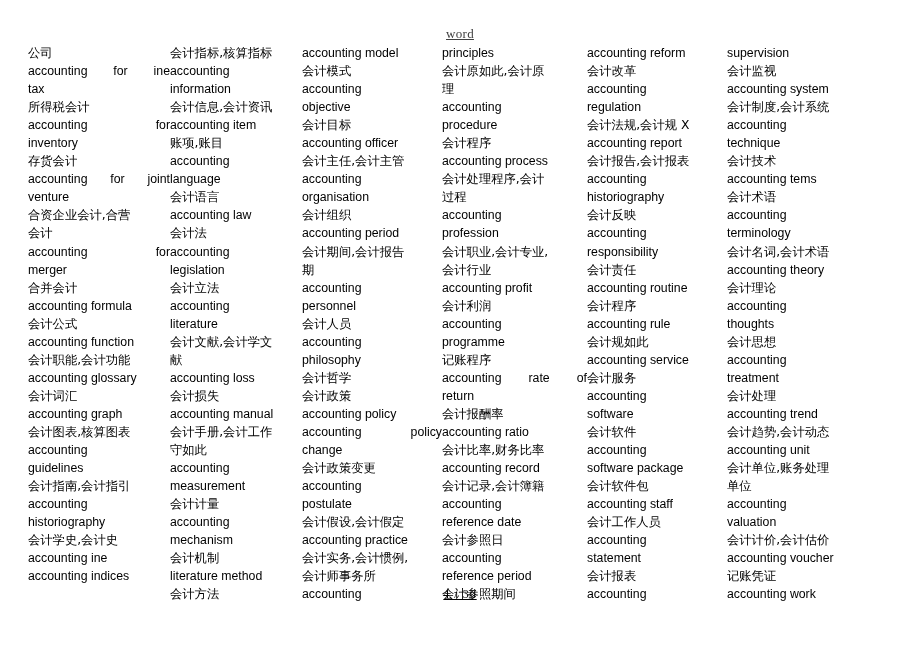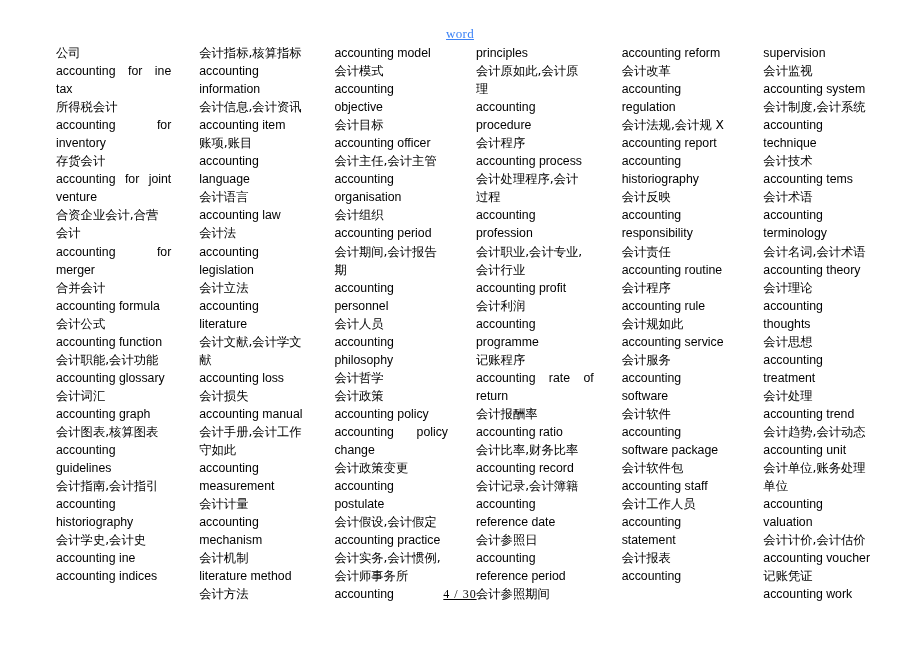--- a/index.html
+++ b/index.html
@@ -23,38 +23,37 @@
   }
   .doc-header {
     text-align: center;
     padding-top: 26px;
     height: 22px;
     line-height: 14px;
   }
   .doc-header .word-link {
     font-family: "Liberation Serif", "DejaVu Serif", serif;
     font-size: 13px;
-    color: #3b82f6;
+    color: #404040;
     text-decoration: underline;
     letter-spacing: 0.3px;
   }
   .columns {
     position: absolute;
     top: 44px;
     left: 0;
     width: 920px;
     display: flex;
     flex-direction: row;
     align-items: flex-start;
   }
   .col {
     box-sizing: border-box;
     font-size: 12.3px;
     line-height: 18.05px;
-    margin-left: 28px;
   }
   .col-0 { width: 170px; padding-left: 28px; }
   .col-1 { width: 132px; padding-left: 0px; }
   .col-2 { width: 140px; padding-left: 0px; }
   .col-3 { width: 145px; padding-left: 0px; }
   .col-4 { width: 140px; padding-left: 0px; }
   .col-5 { width: 193px; padding-left: 0px; }
 
   .entry {
     margin: 0;
@@ -249,20 +248,21 @@
         <div class="entry en">reference period</div>
         <div class="entry cn">会计参照期间</div>
       </div>
     <div class="col col-4">
         <div class="entry en">accounting reform</div>
         <div class="entry cn">会计改革</div>
         <div class="entry en">accounting</div>
         <div class="entry en">regulation</div>
         <div class="entry cn">会计法规,会计规 X</div>
         <div class="entry en">accounting report</div>
+        <div class="entry cn">会计报告,会计报表</div>
         <div class="entry en">accounting</div>
         <div class="entry en">historiography</div>
         <div class="entry cn">会计反映</div>
         <div class="entry en">accounting</div>
         <div class="entry en">responsibility</div>
         <div class="entry cn">会计责任</div>
         <div class="entry en">accounting routine</div>
         <div class="entry cn">会计程序</div>
         <div class="entry en">accounting rule</div>
         <div class="entry cn">会计规如此</div>

